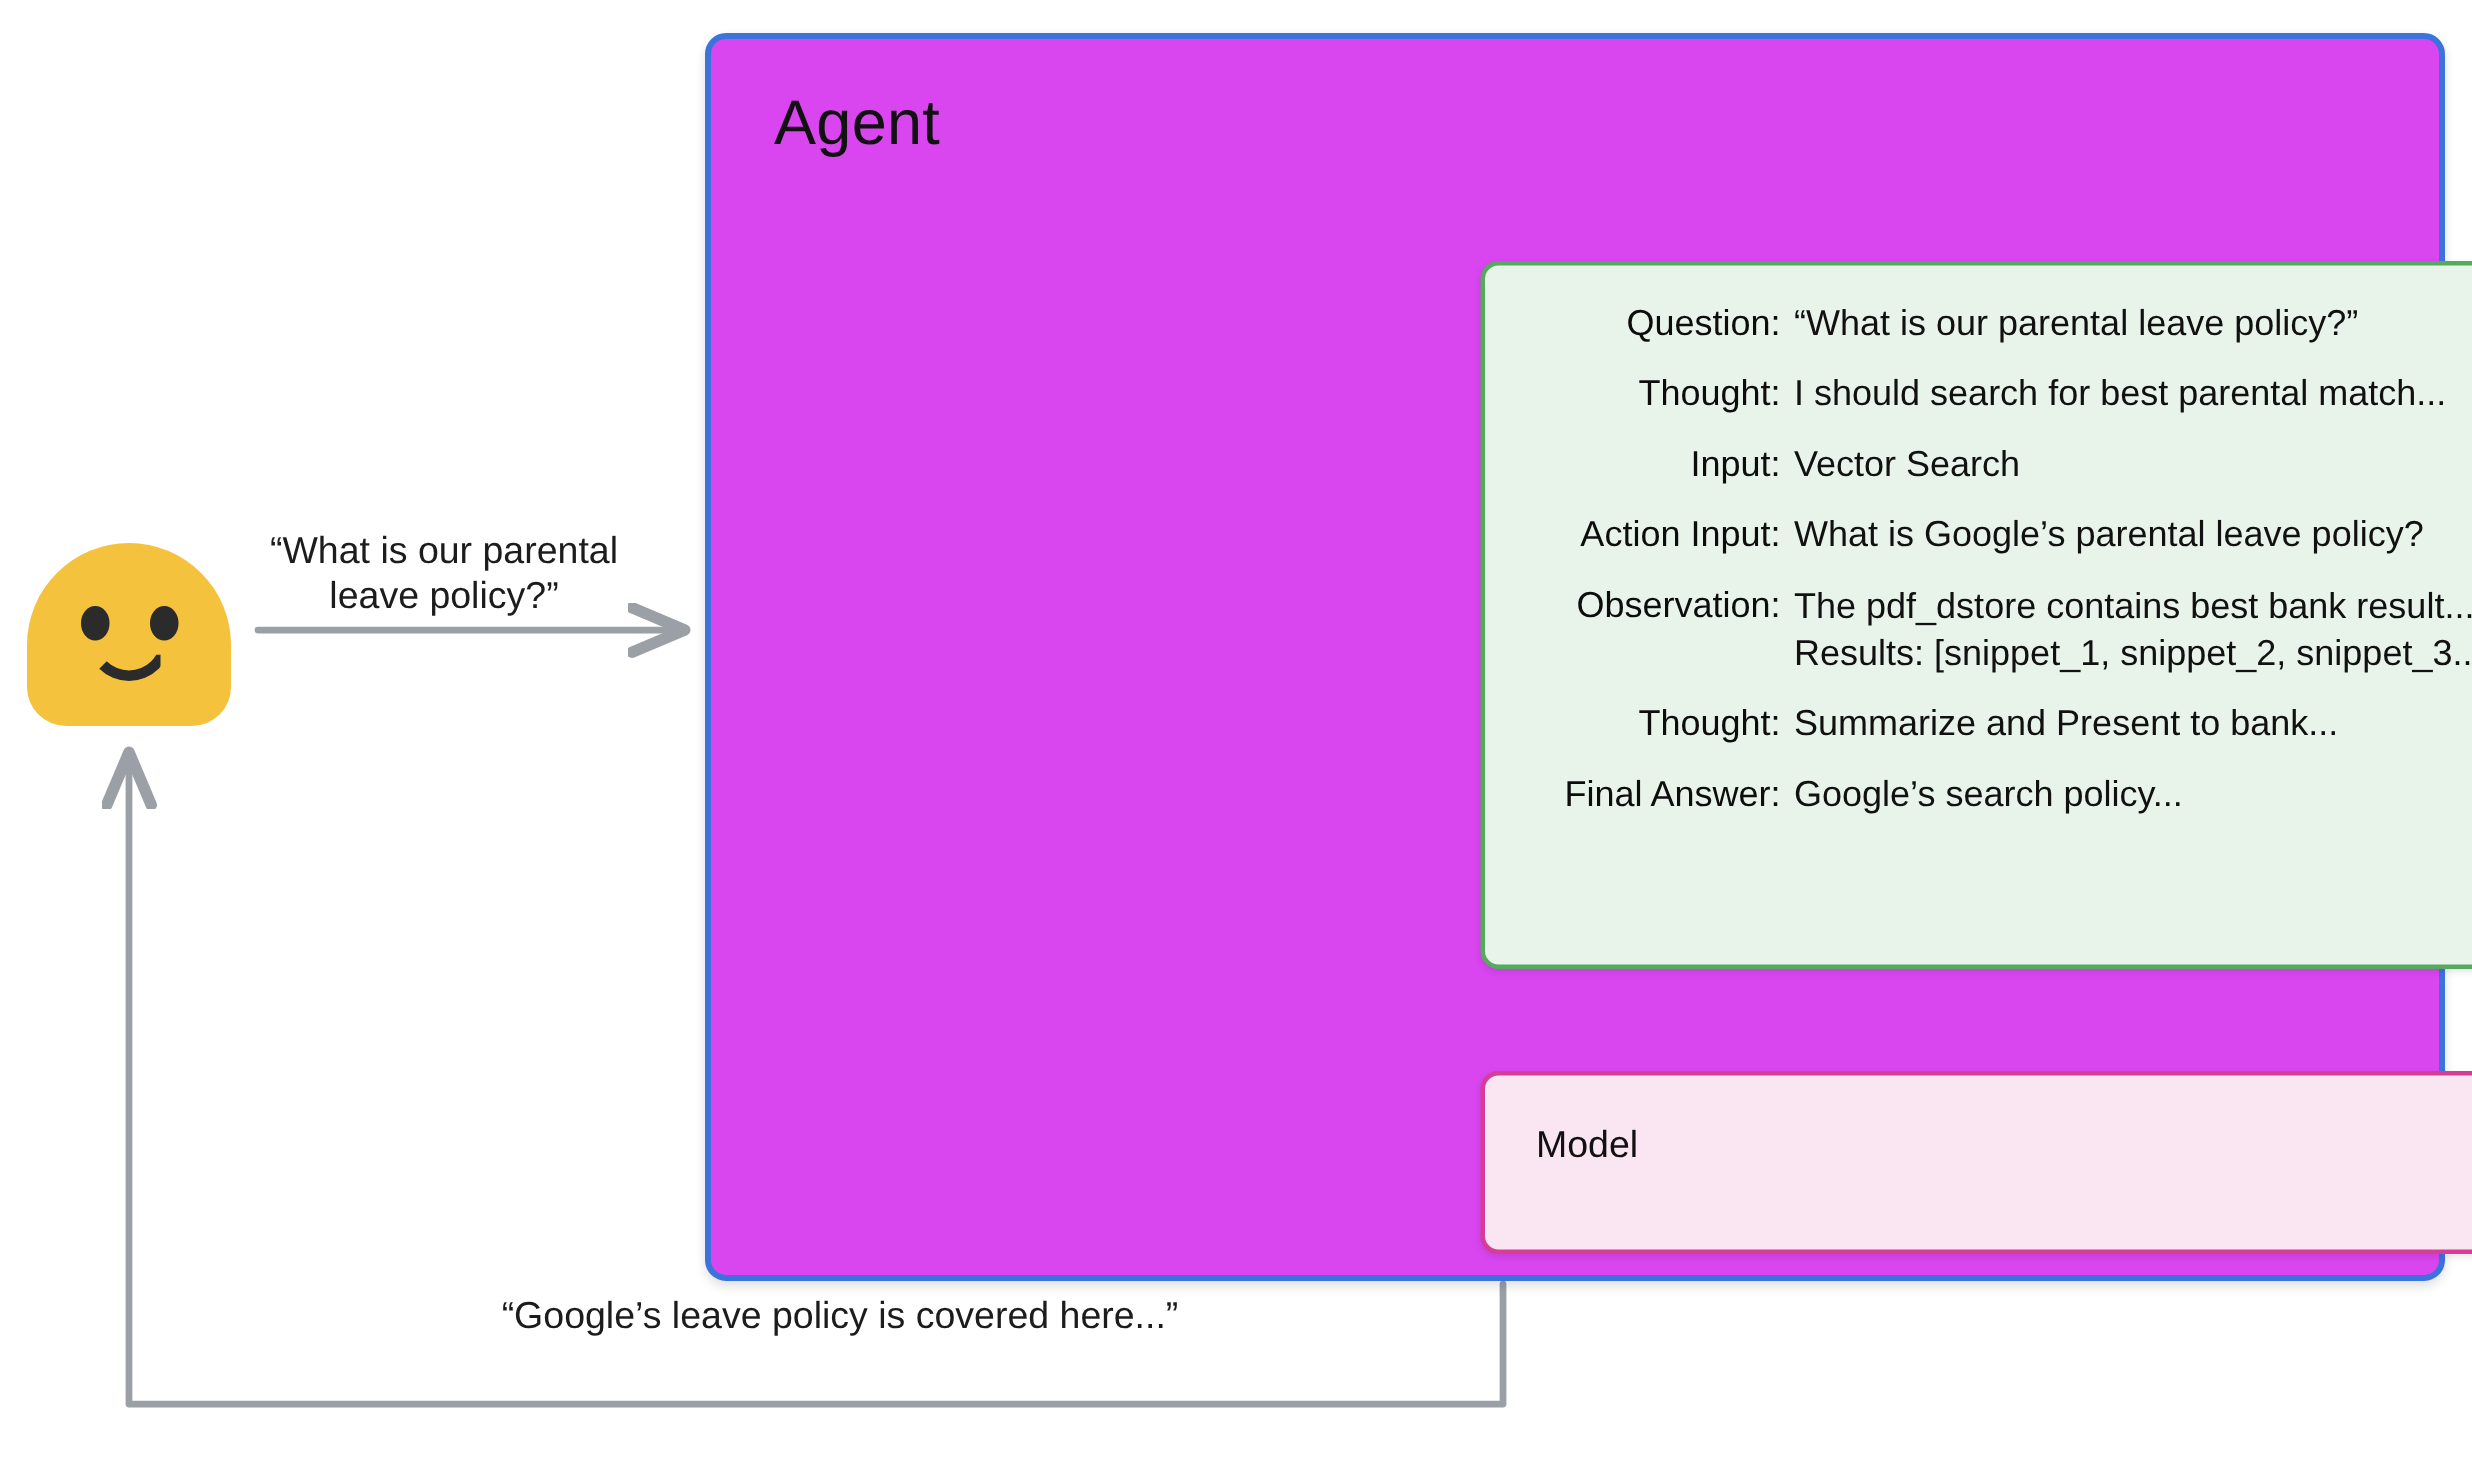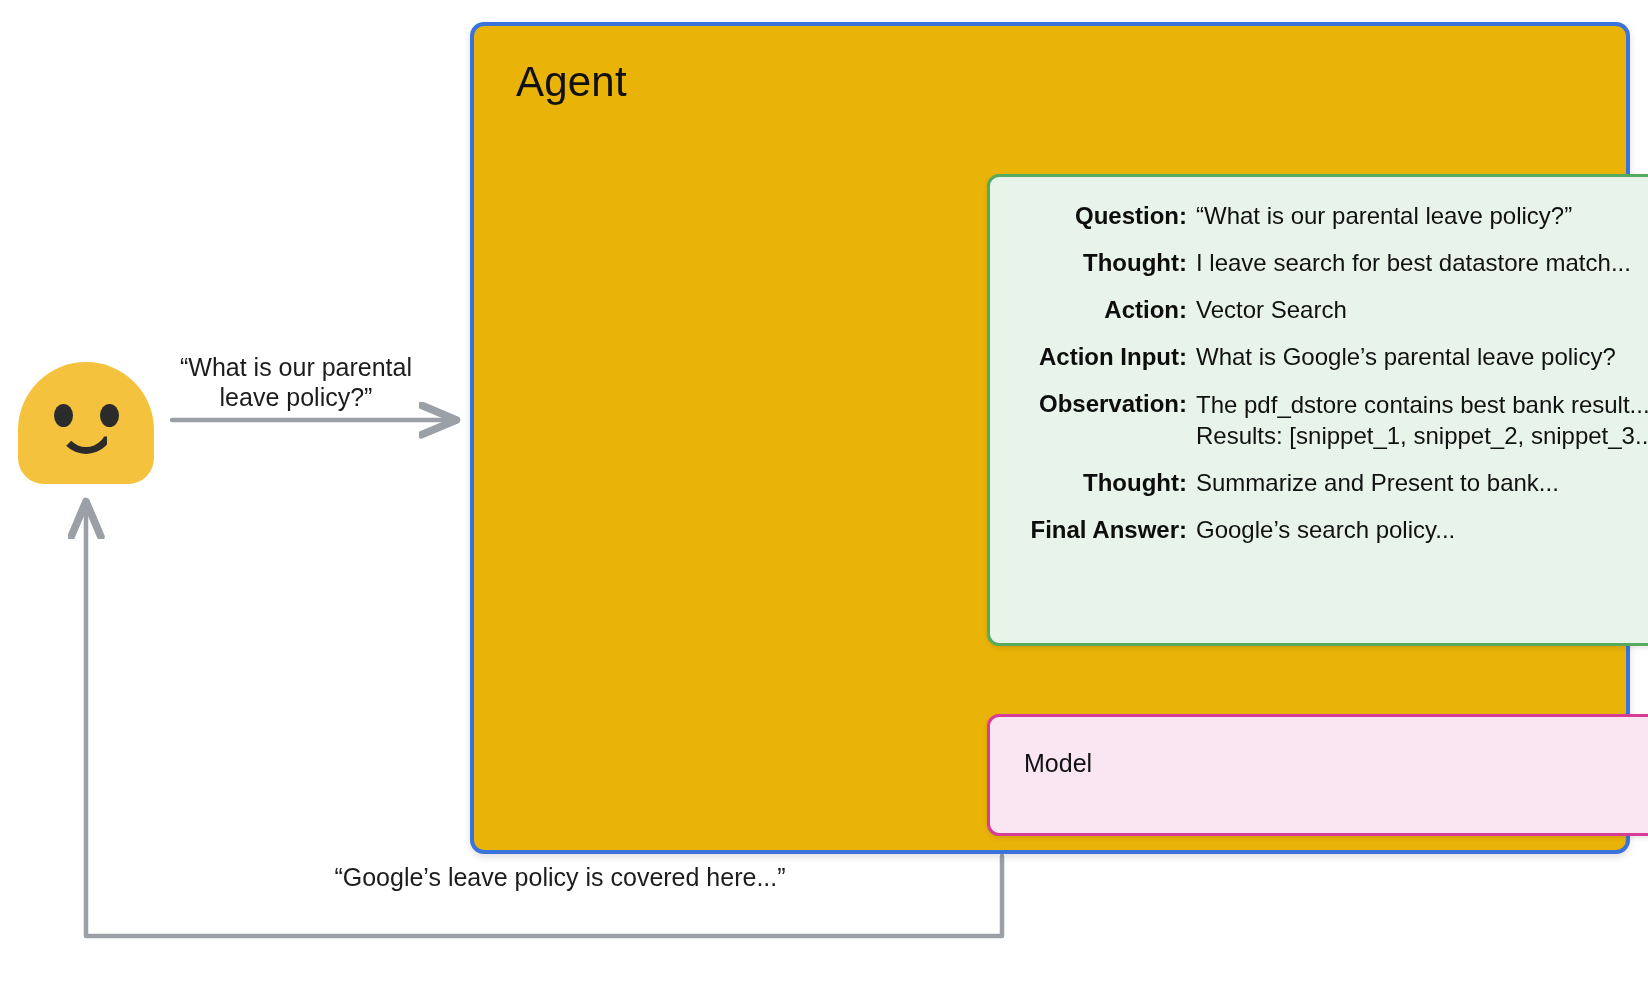--- a/index.html
+++ b/index.html
@@ -88,21 +88,21 @@
   }
 
   
   #agent-box {
     position: absolute;
     left: 470px;
     top: 22px;
     width: 1160px;
     height: 832px;
     box-sizing: border-box;
-    background: #eab308;
+    background: #d946ef;
     border: 4px solid #3b73dd;
     border-radius: 14px;
     box-shadow: 0 3px 7px rgba(0,0,0,0.13);
   }
   #agent-title {
     position: absolute;
     left: 42px;
     top: 32px;
     font-size: 42px;
     font-weight: 400;
@@ -133,21 +133,21 @@
     display: flex;
     align-items: flex-start;
     margin-bottom: 17px;
   }
   .trace-row .rk {
     width: 206px;
     flex: 0 0 206px;
     text-align: right;
     font-size: 24px;
     line-height: 30px;
-    font-weight: bold;
+    font-weight: normal;
     color: #0d0d0d;
     padding-right: 9px;
     box-sizing: border-box;
   }
   .trace-row .rv {
     font-size: 24px;
     line-height: 30px;
     color: #111111;
     white-space: pre-line;
   }
@@ -217,24 +217,24 @@
     <div id="agent-title">Agent</div>
 
     <div id="trace-box">
       <div id="trace-rows">
           <div class="trace-row">
             <div class="rk">Question:</div>
             <div class="rv">“What is our parental leave policy?”</div>
           </div>
           <div class="trace-row">
             <div class="rk">Thought:</div>
-            <div class="rv">I leave search for best datastore match...</div>
-          </div>
-          <div class="trace-row">
-            <div class="rk">Action:</div>
+            <div class="rv">I should search for best parental match...</div>
+          </div>
+          <div class="trace-row">
+            <div class="rk">Input:</div>
             <div class="rv">Vector Search</div>
           </div>
           <div class="trace-row">
             <div class="rk">Action Input:</div>
             <div class="rv">What is Google’s parental leave policy?</div>
           </div>
           <div class="trace-row tall">
             <div class="rk">Observation:</div>
             <div class="rv">The pdf_dstore contains best bank result...
 Results: [snippet_1, snippet_2, snippet_3...]</div>

